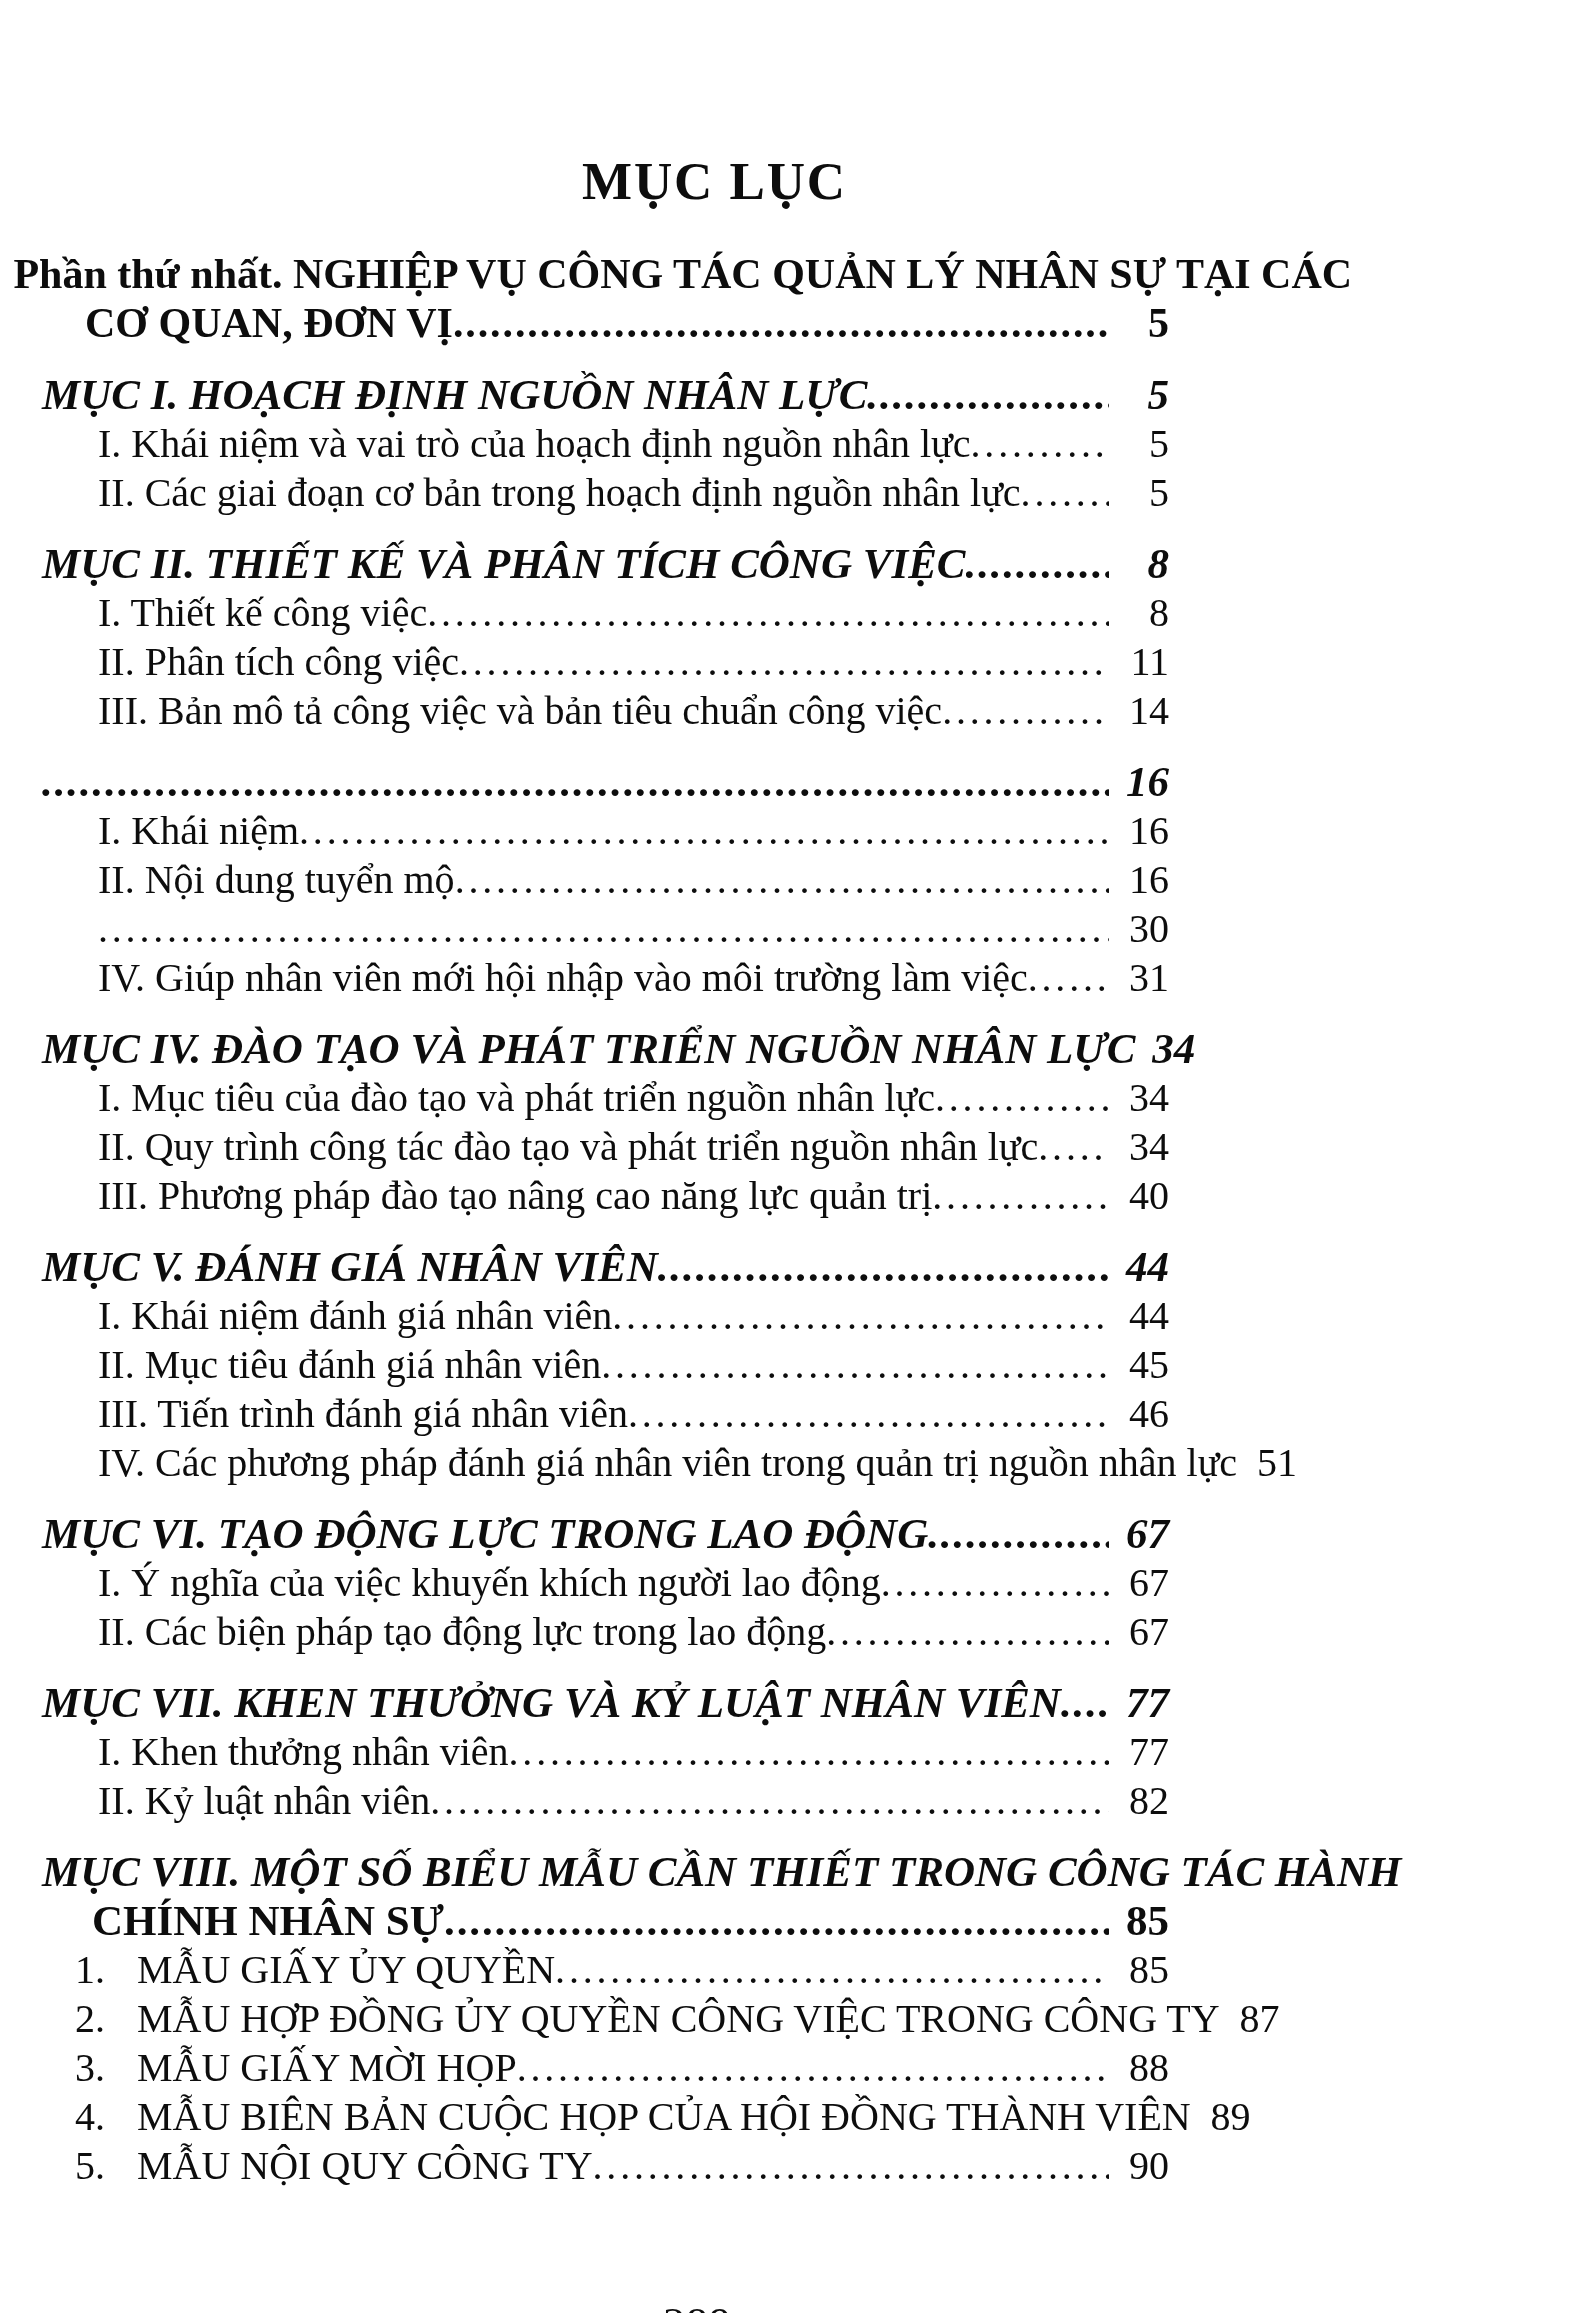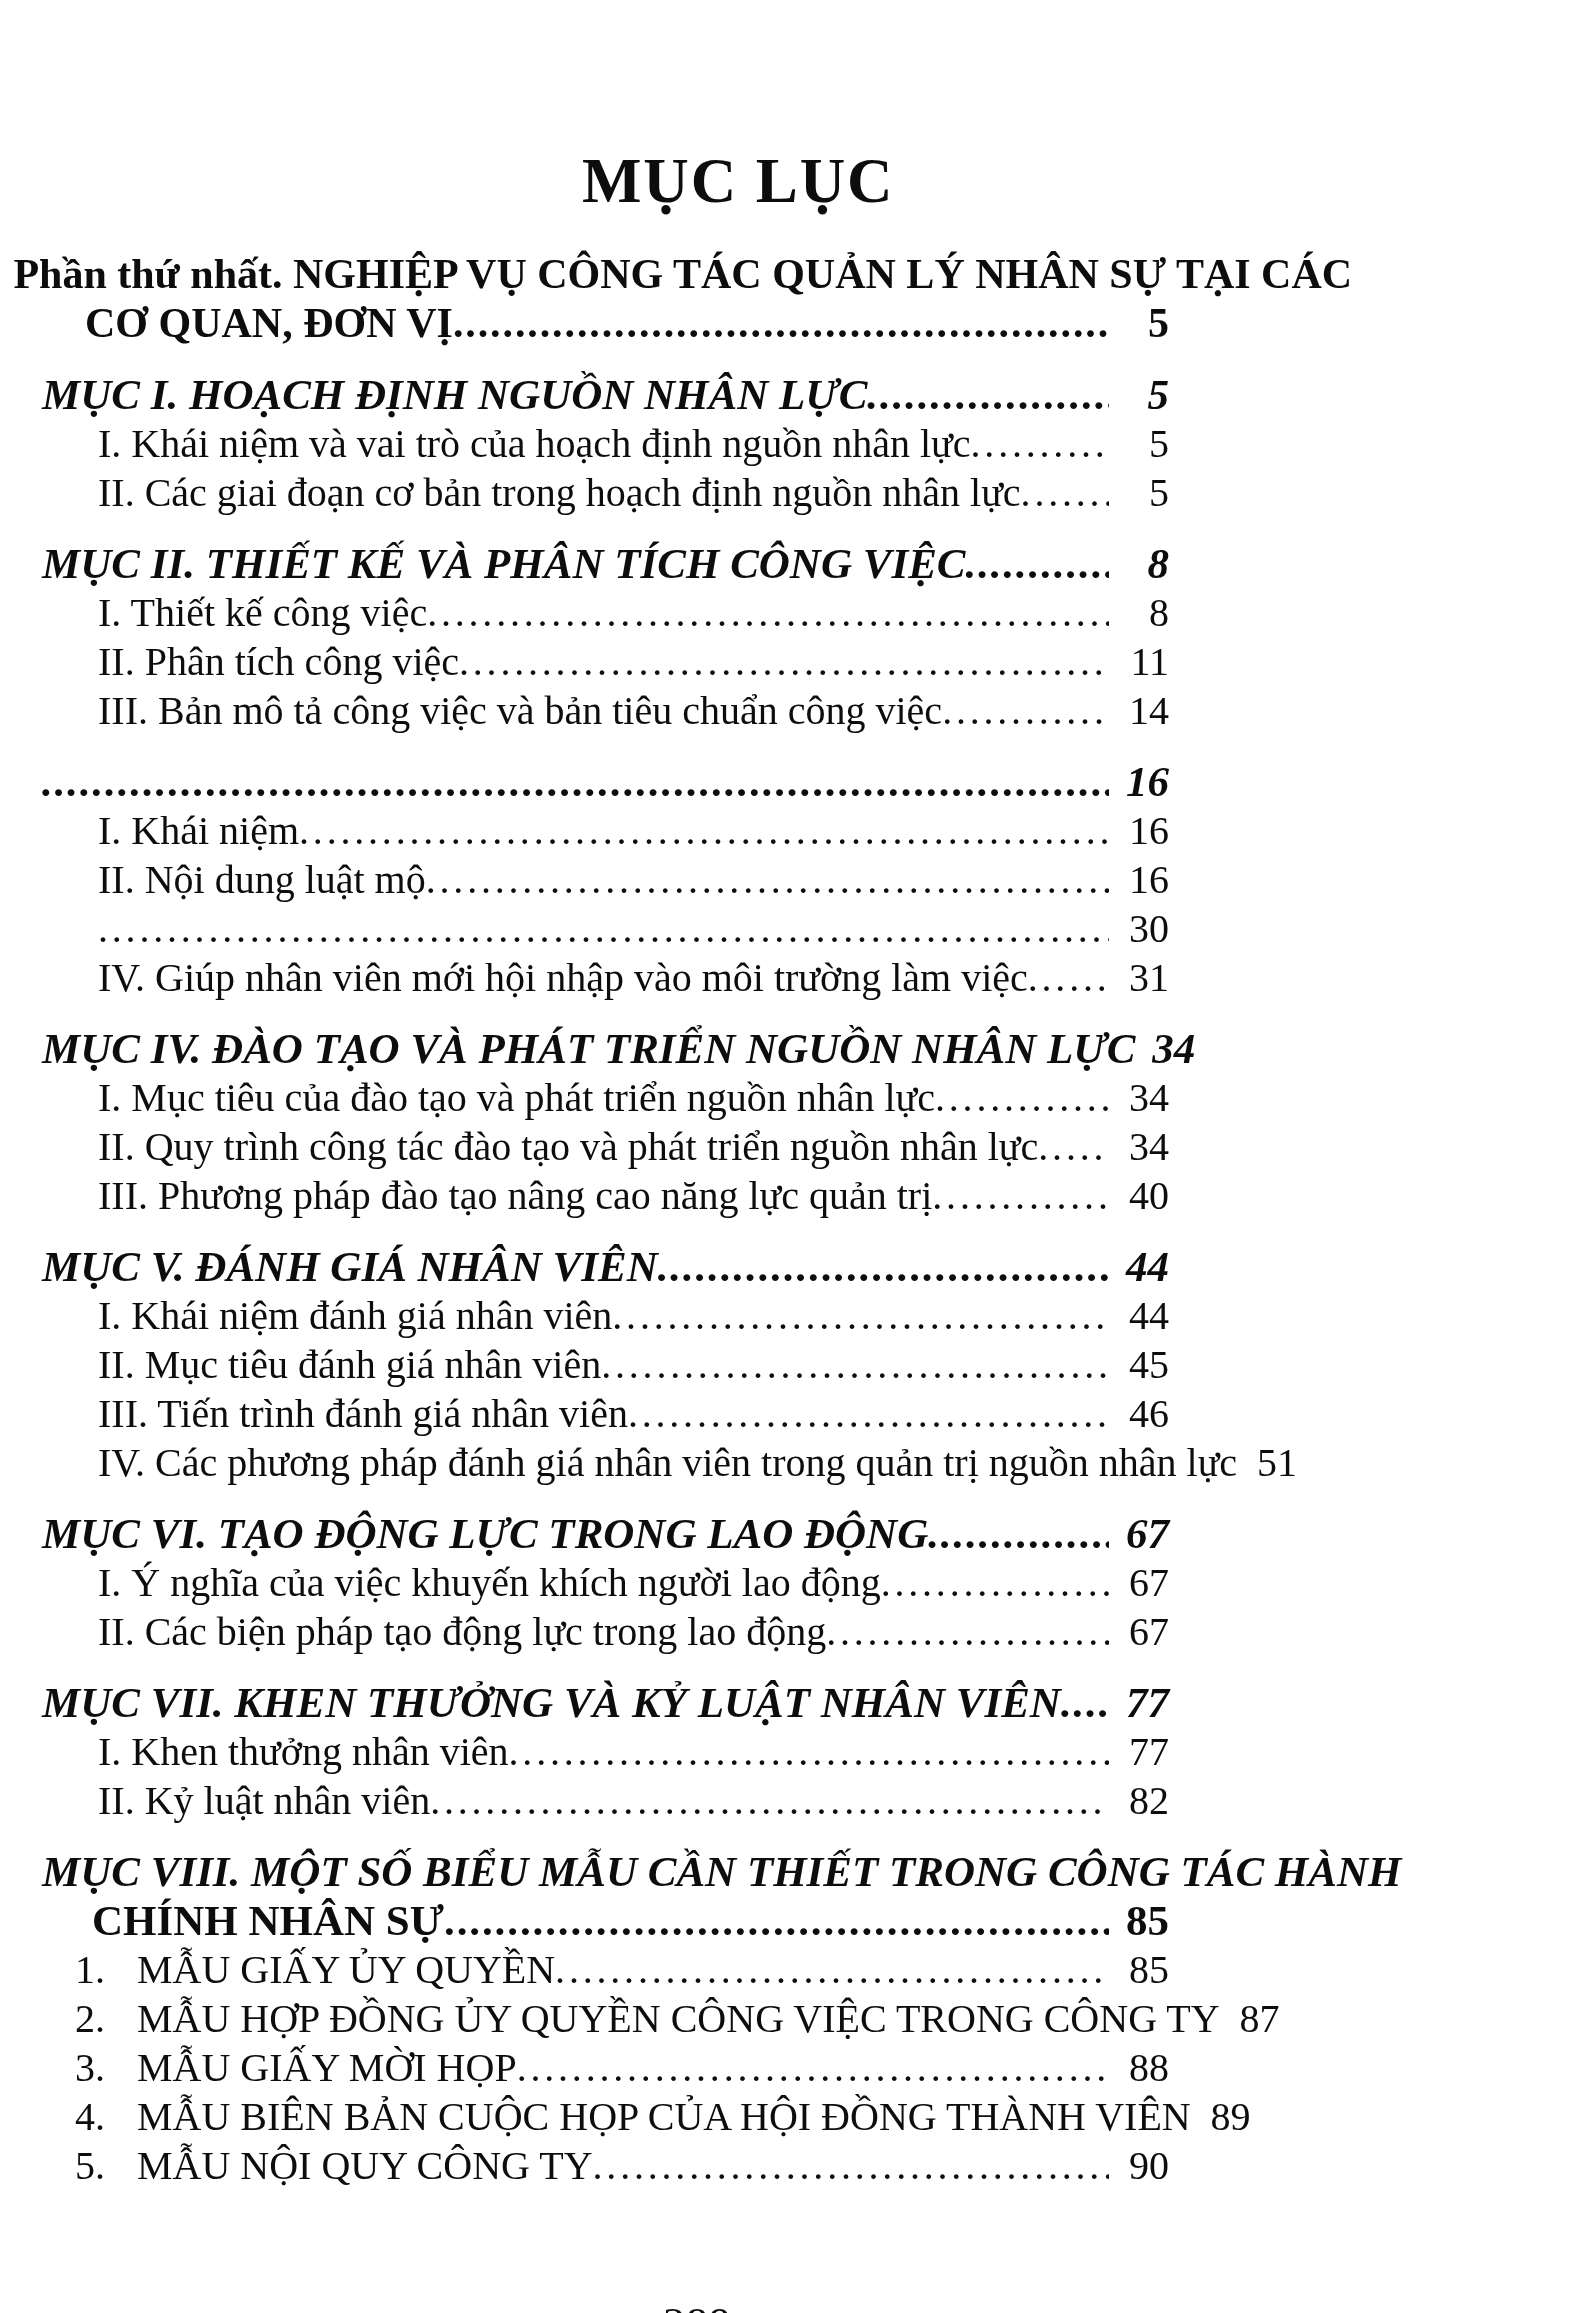--- a/index.html
+++ b/index.html
@@ -10,21 +10,21 @@
     font-family:"Liberation Serif","DejaVu Serif",serif;
     overflow:hidden;
     -webkit-font-smoothing:antialiased;
   }
   .page{
     width:1579px;height:2313px;
     box-sizing:border-box;
     padding-top:140px;
   }
   .doc-title{
-    font-size:63px;
+    font-size:53px;
     font-weight:bold;
     letter-spacing:1.9px;
     line-height:83px;
     margin:0 0 9.6px 582px;
     white-space:nowrap;
   }
   .toc{
     box-sizing:border-box;
     width:1323px;
     padding-right:154px; 
@@ -184,21 +184,21 @@
 
   <div class="toc-row sub">
 
     <span class="label">I. Khái niệm</span>
     <span class="dots"></span>
     <span class="pg">16</span>
   </div>
 
   <div class="toc-row sub">
 
-    <span class="label">II. Nội dung luật mộ</span>
+    <span class="label">II. Nội dung tuyển mộ</span>
     <span class="dots"></span>
     <span class="pg">16</span>
   </div>
 
   <div class="toc-row sub">
 
     <span class="dots"></span>
     <span class="pg">30</span>
   </div>
 

